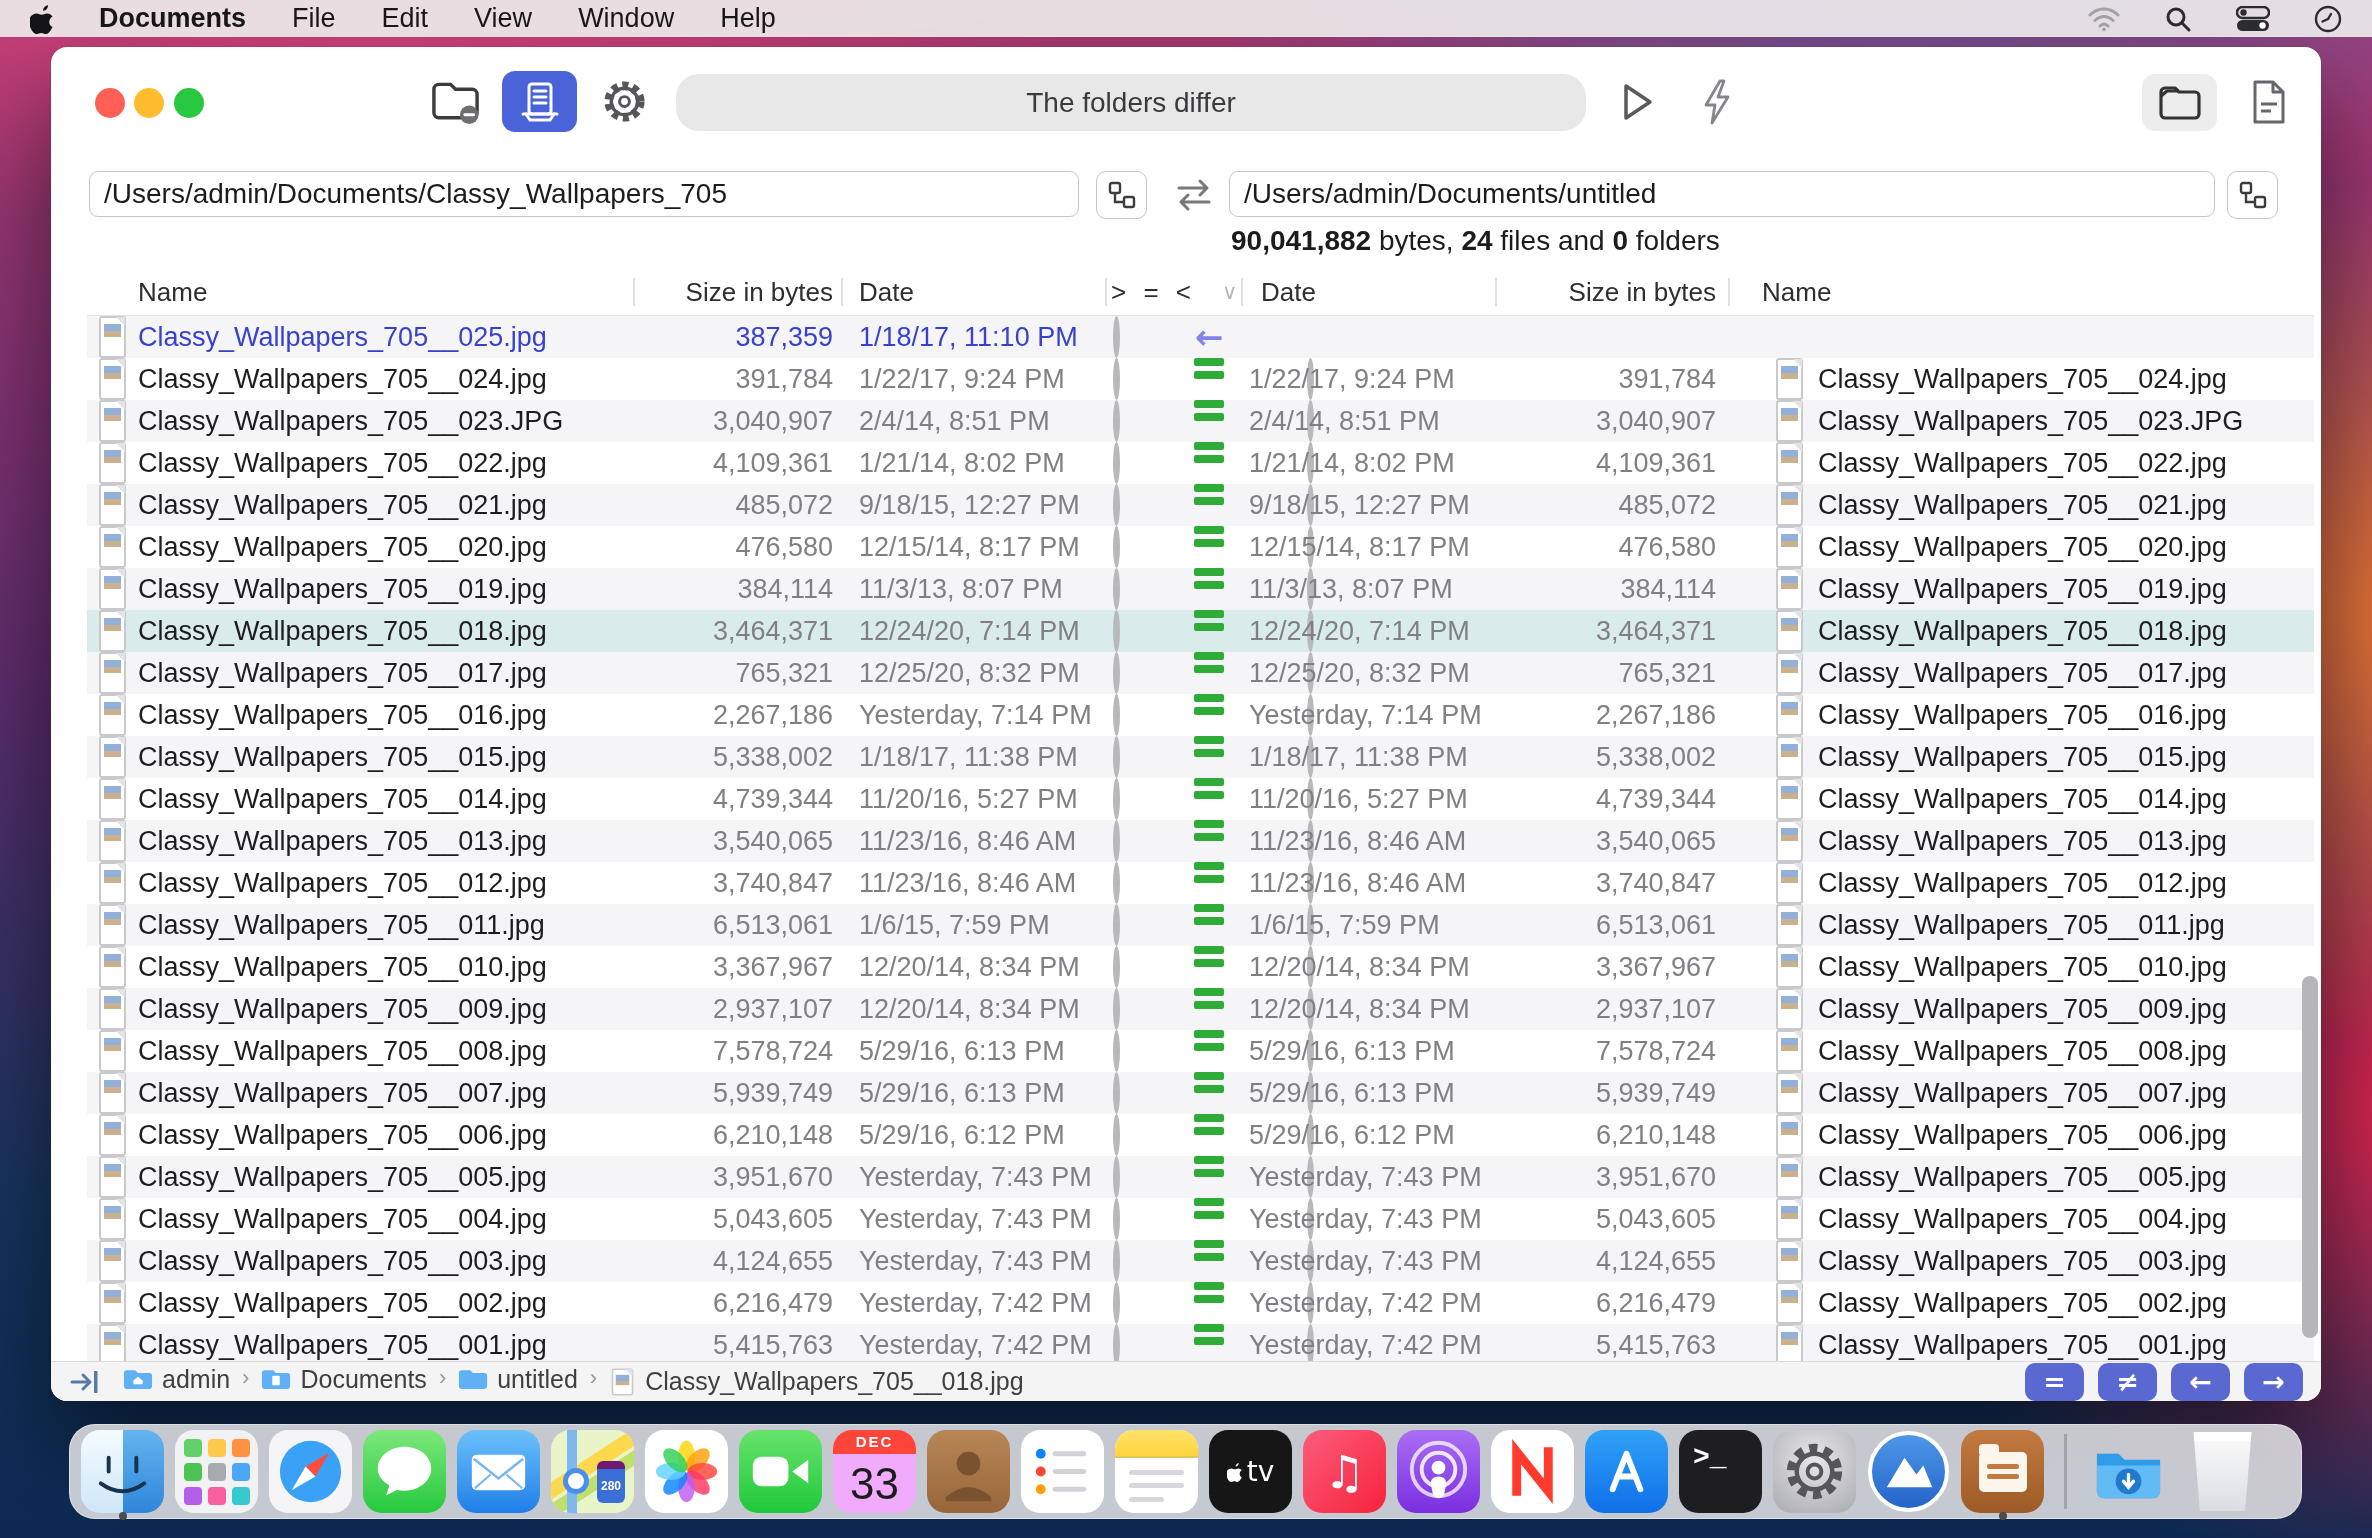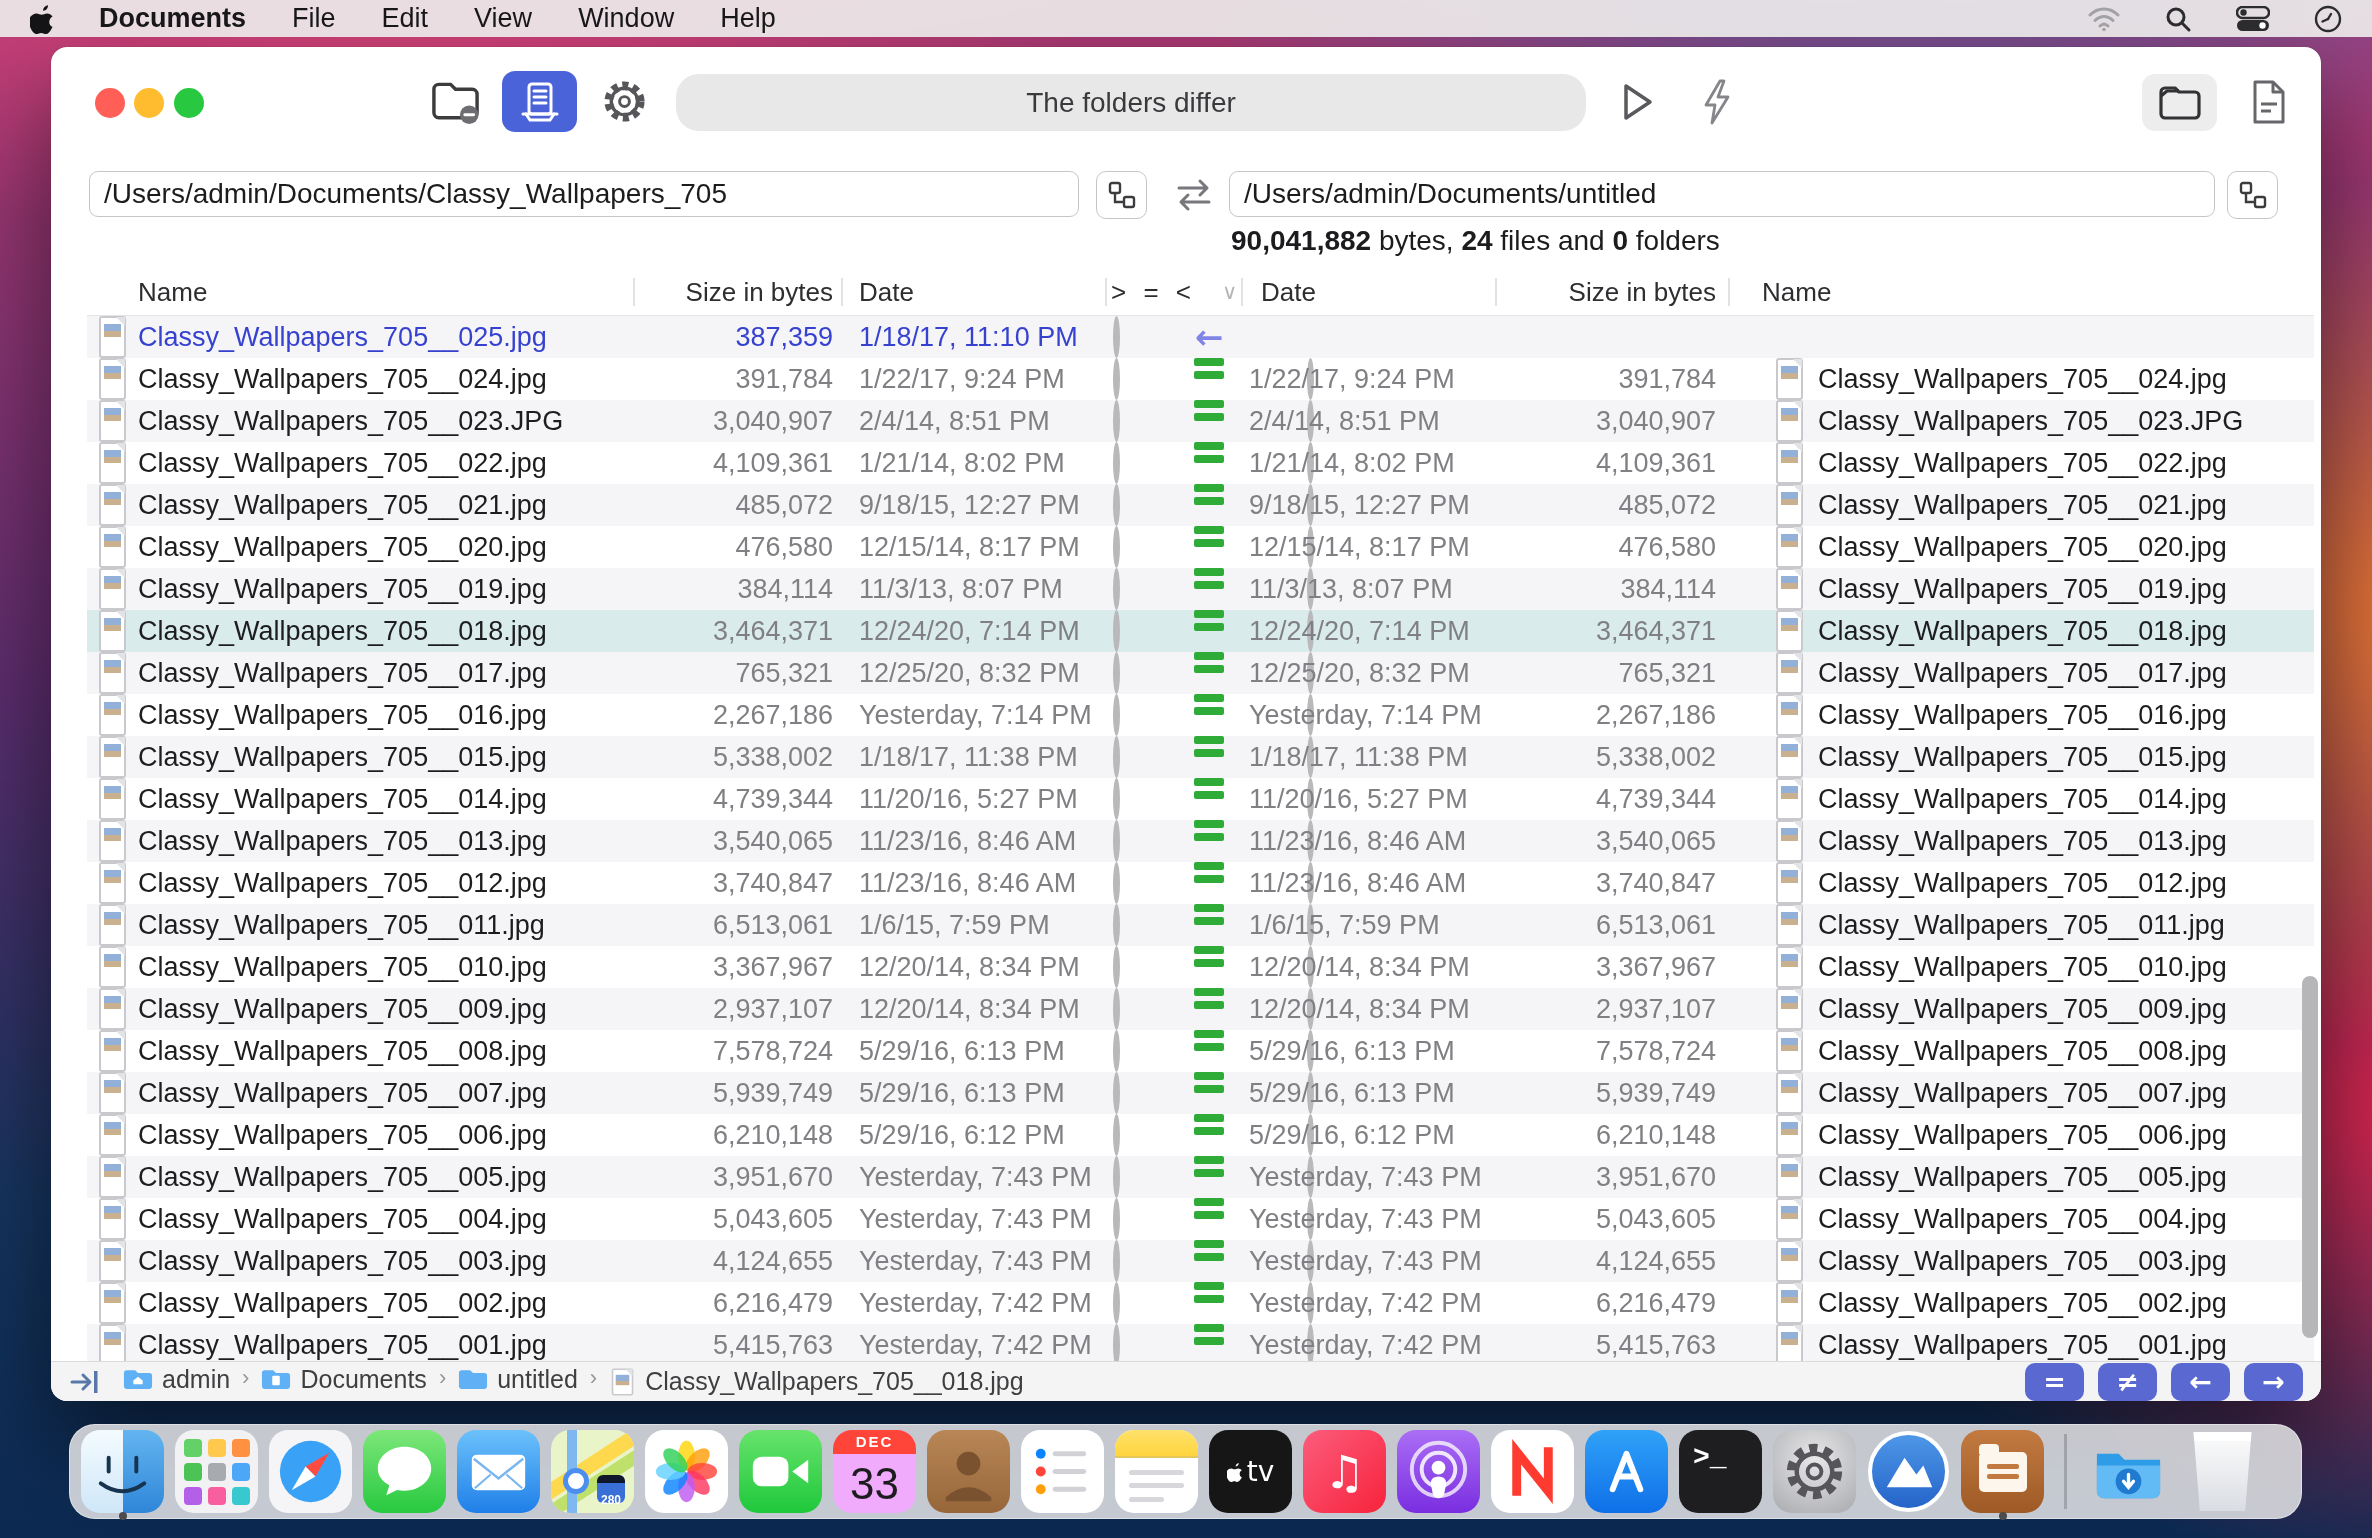--- a/index.html
+++ b/index.html
@@ -101,22 +101,22 @@
   .lp{position:absolute;inset:0;display:grid;grid-template-columns:repeat(3,18px);grid-template-rows:repeat(3,18px);gap:6px;place-content:center}
   .lp i{border-radius:4px;display:block}
   .di-safari{background:#f5f5f7}
   .di-messages{background:linear-gradient(180deg,#7de77a,#27c93f)}
   .di-mail{background:linear-gradient(180deg,#6cc1fb,#1f7fe8)}
   .di-maps{background:#e9f4c9}
   .mp-pin{position:absolute;left:12px;top:38px;width:16px;height:16px;border-radius:50%;background:#fff;border:5px solid #4b8ef0}
   .mp-road{position:absolute;left:16px;top:0;width:10px;height:100%;background:#7fb8f0}
   .mp-band{position:absolute;left:-16px;top:26px;width:140%;height:15px;background:#ffd94d;transform:rotate(-33deg)}
   .mp-band2{position:absolute;left:-16px;top:48px;width:140%;height:13px;background:#bfe06a;transform:rotate(-33deg)}
-  .mp-shield{position:absolute;right:9px;bottom:10px;width:28px;height:28px;background:#3b6fd8;border-radius:6px;
-    color:#fff;font-size:12px;font-weight:bold;text-align:center;line-height:34px;border-top:8px solid #0f172a;box-sizing:border-box}
+  .mp-shield{position:absolute;right:9px;bottom:10px;width:28px;height:42px;background:#3b6fd8;border-radius:6px;
+    color:#fff;font-size:12px;font-weight:bold;text-align:center;line-height:34px;border-top:8px solid #701a75;box-sizing:border-box}
   .di-photos{background:#fff}
   .di-facetime{background:linear-gradient(180deg,#67e36c,#1fc83b)}
   .di-calendar{background:#f0abfc}
   .cal-top{position:absolute;top:0;left:0;right:0;height:24px;background:#ff453a;color:#fff;
     font-size:15px;font-weight:bold;text-align:center;line-height:24px;letter-spacing:2px}
   .cal-num{position:absolute;top:24px;left:0;right:0;bottom:0;display:flex;align-items:center;justify-content:center;
     font-size:44px;color:#1c1c1e;font-weight:300}
   .di-contacts{background:linear-gradient(180deg,#b98756,#96663a)}
   .di-reminders,.di-notes,.di-news{background:#fff}
   .nt-top{position:absolute;top:0;left:0;right:0;height:26px;background:linear-gradient(#ffe16b,#ffd53e);border-bottom:2px solid #e8c75a}

